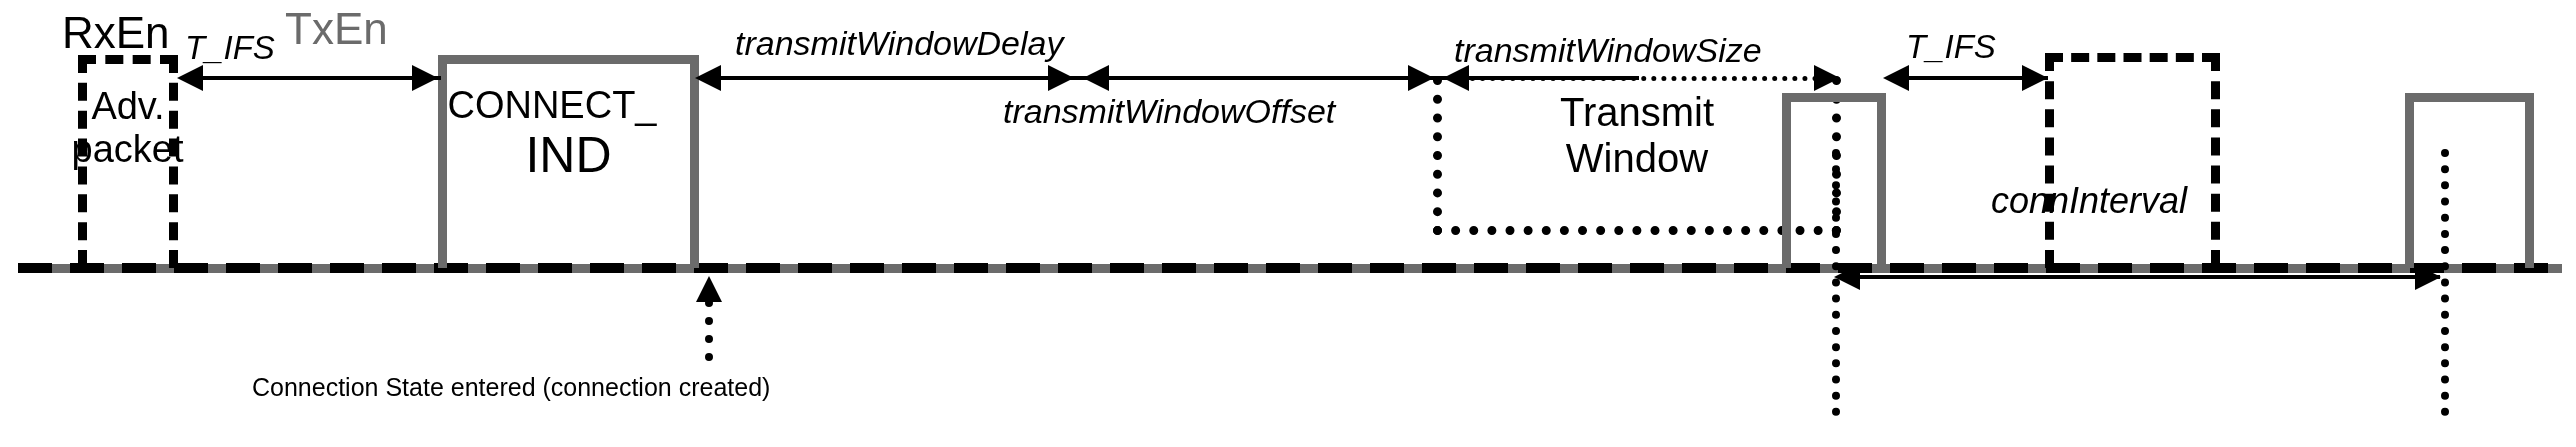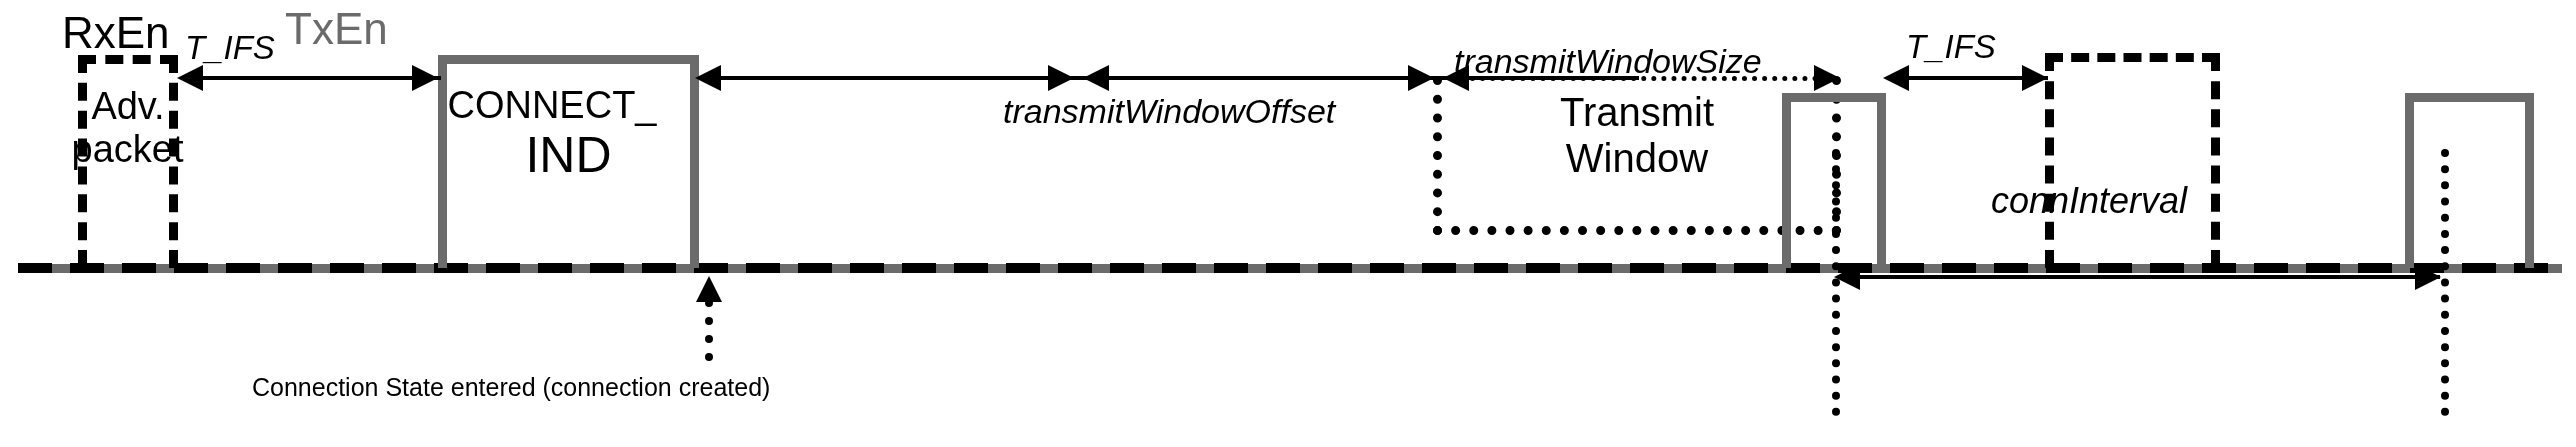--- a/index.html
+++ b/index.html
@@ -55,29 +55,30 @@
 
   <div class="box tx" style="left:438px;top:55px;width:261px;height:213px;"></div>
   <div class="boxtext" style="left:438px;top:84px;width:228px;font-size:38px;">CONNECT_</div>
   <div class="boxtext" style="left:438px;top:127px;width:261px;font-size:50px;">IND</div>
 
   <div class="lbl it" style="left:185px;top:29px;font-size:33px;">T_IFS</div>
   <div class="arrow" style="left:184px;top:76px;width:257px;"></div>
   <div class="ah l" style="left:177px;top:65px;"></div>
   <div class="ah r" style="left:412px;top:65px;"></div>
 
+  <div class="lbl it" style="left:735px;top:24px;font-size:34px;">transmitWindowDelay</div>
   <div class="arrow" style="left:701px;top:76px;width:938px;"></div>
   <div class="ah l" style="left:695px;top:65px;"></div>
   <div class="ah r" style="left:1048px;top:65px;"></div>
 
   <div class="lbl it" style="left:1003px;top:92px;font-size:34px;">transmitWindowOffset</div>
   <div class="ah l" style="left:1083px;top:65px;"></div>
   <div class="ah r" style="left:1408px;top:65px;"></div>
 
-  <div class="lbl it" style="left:1454px;top:42px;font-size:34px;">transmitWindowSize</div>
+  <div class="lbl it" style="left:1454px;top:31px;font-size:34px;">transmitWindowSize</div>
   <div class="arrow dotted" style="left:1470px;top:76px;width:368px;"></div>
   <div class="ah l" style="left:1443px;top:65px;"></div>
   <div class="ah r" style="left:1814px;top:65px;"></div>
 
   <div class="box win" style="left:1433px;top:76px;width:408px;height:159px;border-top:none;"></div>
   <div class="boxtext" style="left:1433px;top:90px;width:408px;font-size:40px;">Transmit</div>
   <div class="boxtext" style="left:1433px;top:136px;width:408px;font-size:40px;">Window</div>
 
   <div class="box tx" style="left:1782px;top:93px;width:104px;height:175px;"></div>
 

